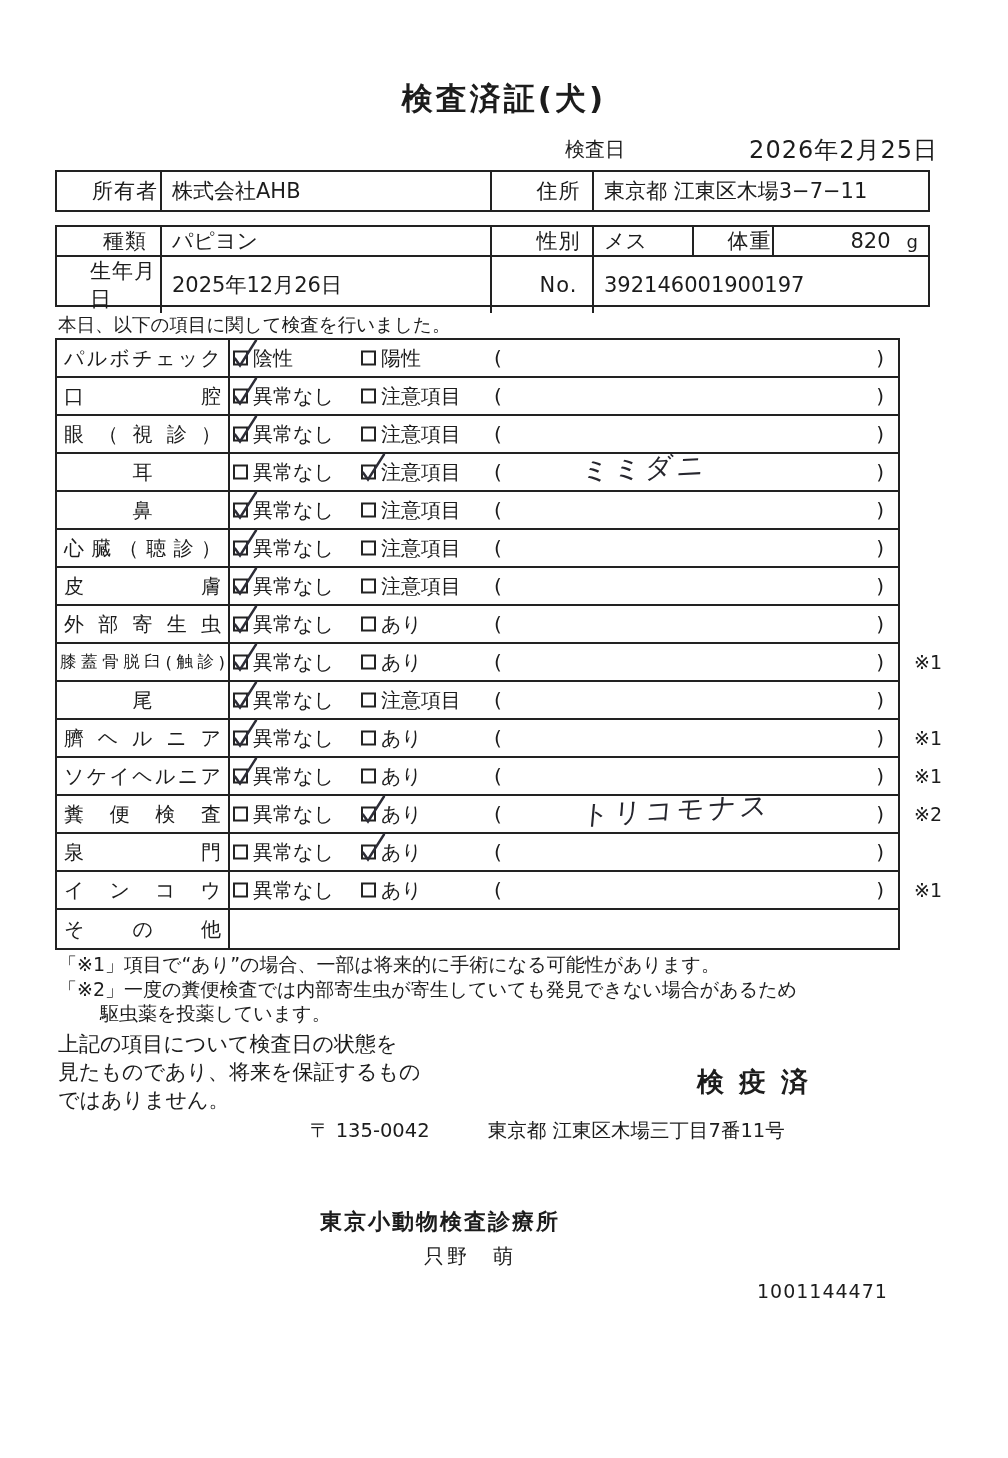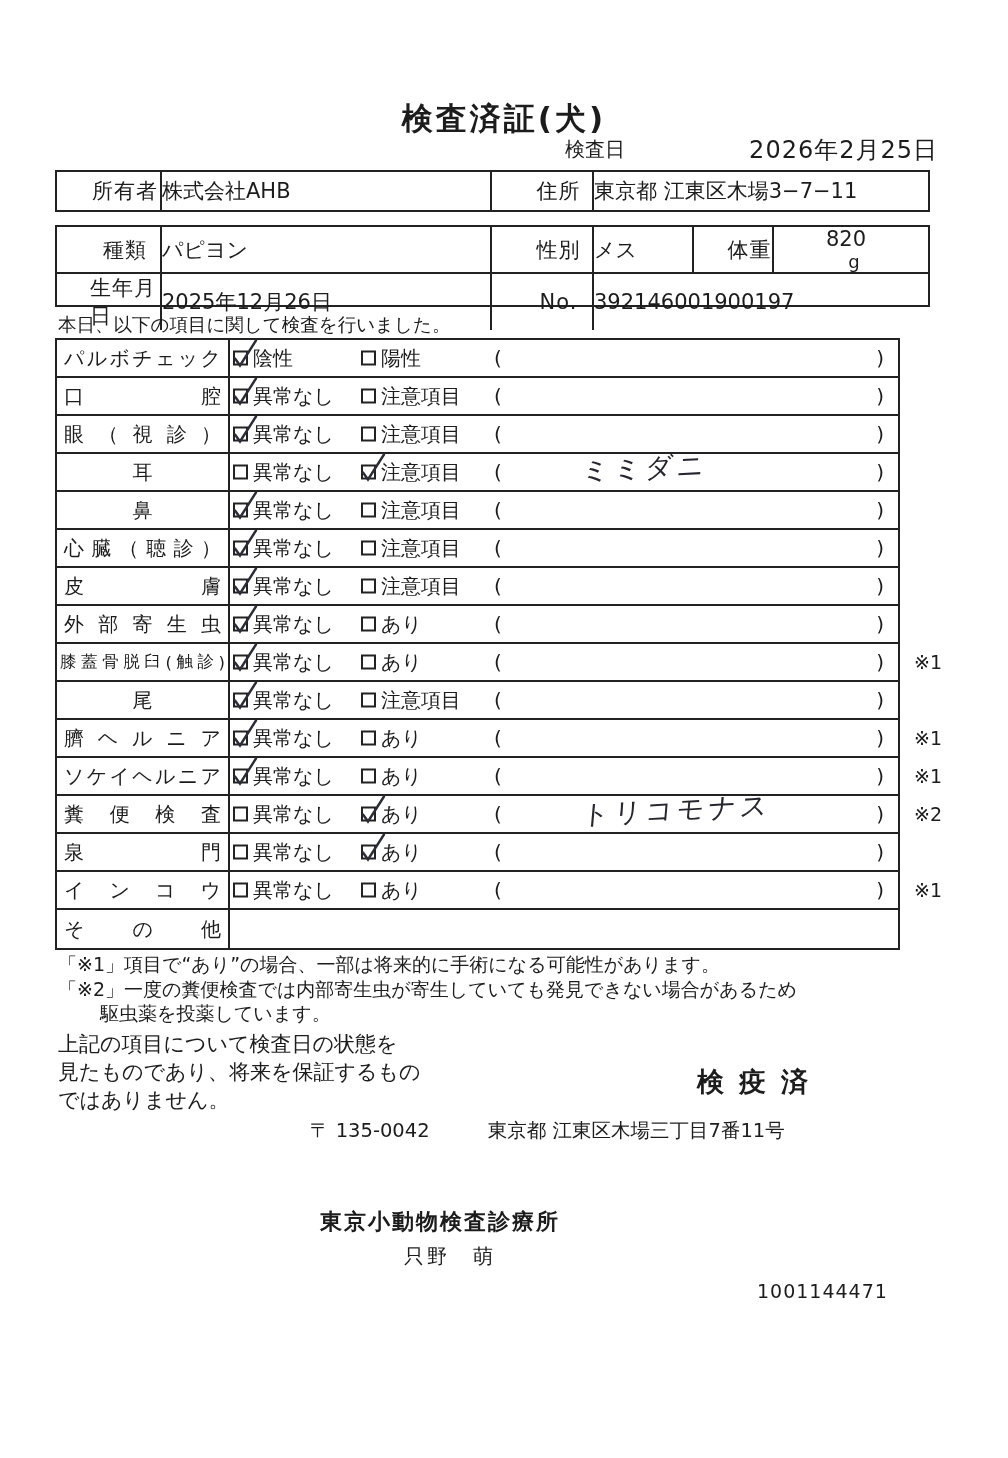--- a/index.html
+++ b/index.html
@@ -3,37 +3,37 @@
 <meta charset="utf-8">
 <style>
   * { margin:0; padding:0; box-sizing:border-box; }
   html,body { background:#ffffff; }
   body { font-family:"DejaVu Sans", sans-serif; color:#1c1c1c; }
   #page { position:relative; width:1008px; height:1458px; background:#ffffff; overflow:hidden; }
 
   .abs { position:absolute; }
 
   
-  #title { top:78px; left:0; width:100%; text-align:center; font-size:31px; font-weight:600; letter-spacing:3px;margin-top:20px; }
+  #title { top:78px; left:0; width:100%; text-align:center; font-size:31px; font-weight:600; letter-spacing:3px; }
   #exam-date-label { top:136px; left:565px; font-size:20px; }
   #exam-date-value { top:134px; right:70px; font-size:24px; letter-spacing:1px; }
 
   
   .info-table { left:55px; width:875px; border:2px solid #222; display:flex; flex-direction:column; background:#fff; }
   #table-owner { top:170px; height:42px; }
   #table-pet { top:225px; height:82px; }
   .irow { display:flex; flex:1; }
   .irow + .irow { border-top:2px solid #222; }
   .icell { border-right:2px solid #222; display:flex; align-items:center; font-size:21px; overflow:hidden; }
   .icell:last-child { border-right:none; }
   .icell.lab { justify-content:center; letter-spacing:1px;padding-left:33px; }
-  .icell.val { }
+  .icell.val { padding-left:10px; }
   .w105{width:105px;flex:none;} .w330{width:330px;flex:none;} .w90{width:102px;flex:none;}
   .w100{width:100px;flex:none;} .w80{width:80px;flex:none;} .grow{flex:1;}
-  .weight-val { justify-content:space-between; padding-right:10px;flex-direction:column; }
+  .weight-val { justify-content:flex-end; padding-right:10px; }
   .weight-unit { font-size:18px; margin-left:16px; }
 
   #intro { top:312px; left:58px; font-size:18.5px; }
 
   
   #main-table { top:338px; left:55px; width:845px; height:612px; border:2px solid #222; overflow:visible; }
   .trow { position:relative; height:38px; border-bottom:2px solid #222; overflow:visible; }
   .trow:last-child { border-bottom:none; }
   .tlabel { position:absolute; left:0; top:0; width:173px; height:100%; border-right:2px solid #222;
             display:flex; align-items:center; justify-content:space-between; padding:0 7px; font-size:20px; }
@@ -56,21 +56,21 @@
   #fn1 { top:952px; } #fn2 { top:977px; } #fn3 { top:1001px; left:100px; }
   .disc { left:58px; font-size:21px; font-weight:400; }
   #disc1 { top:1030px; } #disc2 { top:1058px; } #disc3 { top:1086px; }
   #stamp { top:1064px; left:697px; font-size:27px; font-weight:600; letter-spacing:15px; }
 
   
   #postal-line { top:1117px; left:310px; font-size:19.5px; }
   #postal-line .addr { margin-left:52px; }
   #tel-line { top:1158px; left:325px; font-family:"DejaVu Sans Mono", monospace; font-size:18px; }
   #clinic { top:1207px; left:320px; font-size:22px; font-weight:600; letter-spacing:2px; }
-  #examiner { top:1243px; left:404px; font-size:20px; letter-spacing:3px; }
+  #examiner { top:1243px; left:424px; font-size:20px; letter-spacing:3px; }
   #serial { top:1280px; left:757px; font-size:19px; letter-spacing:1px; }
 </style>
 </head>
 <body>
 
 <div id="page">
 
   <div id="title" class="abs">検査済証(犬)</div>
   <div id="exam-date-label" class="abs">検査日</div>
   <div id="exam-date-value" class="abs">2026年2月25日</div>

